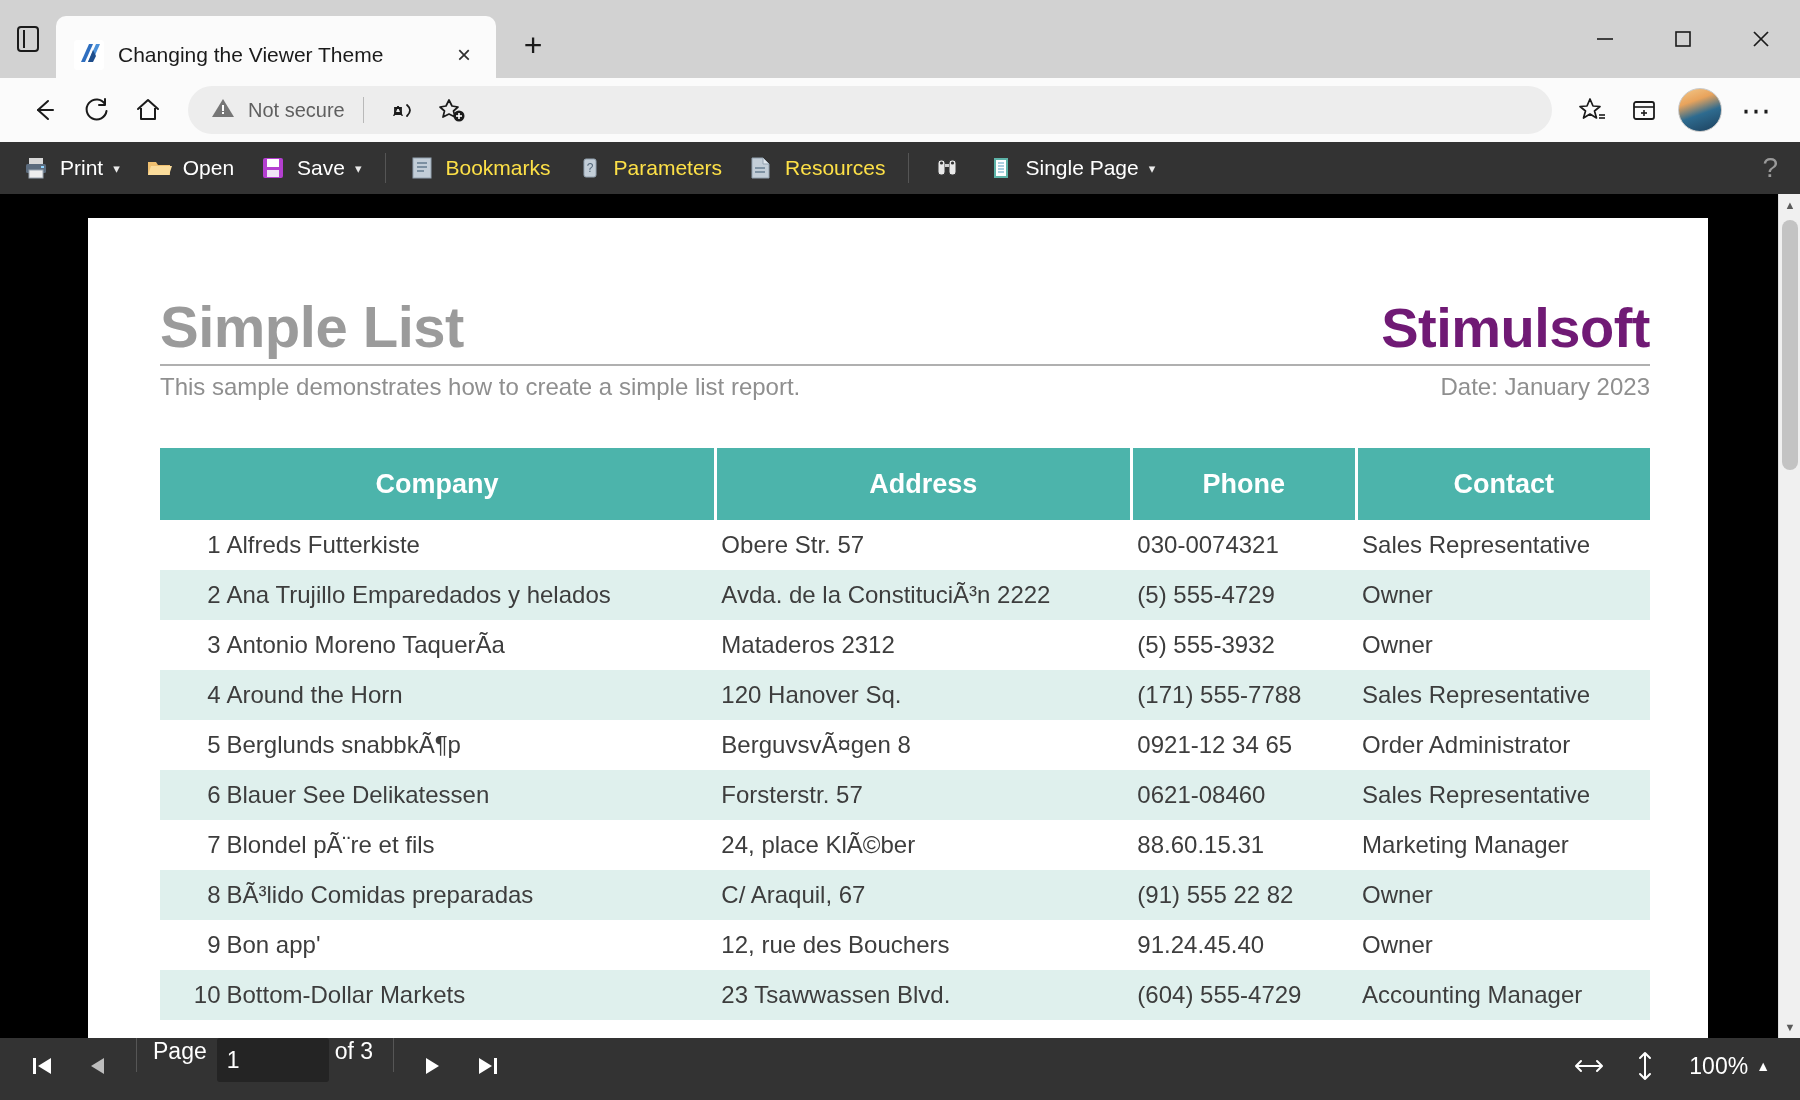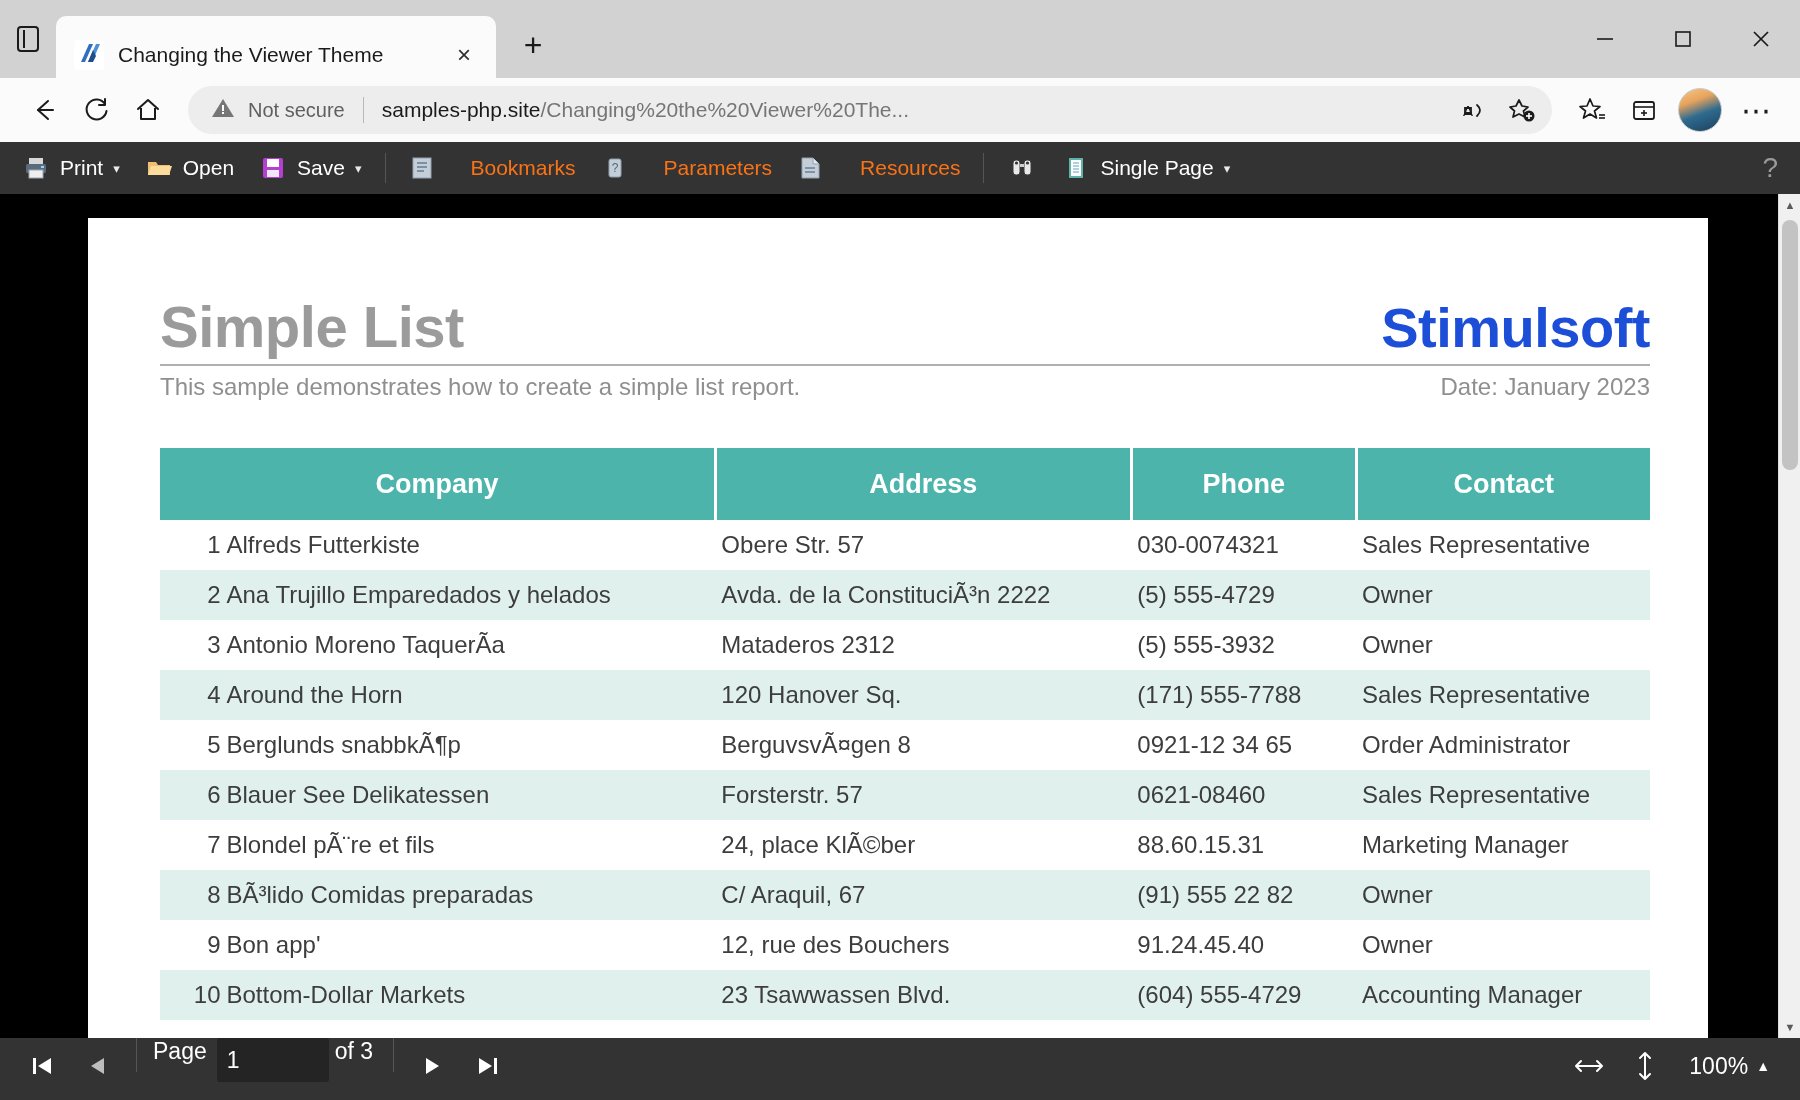--- a/index.html
+++ b/index.html
@@ -95,21 +95,21 @@
 
   
   .viewer-toolbar {
     position: absolute; left: 0; top: 142px; width: 1800px; height: 52px;
     background: #333333; display: flex; align-items: center; padding-left: 10px;
   }
   .tb-item {
     height: 52px; display: flex; align-items: center; padding: 0 13px;
     color: #ffffff; font-size: 21px; white-space: nowrap;
   }
-  .tb-item.disabled { color: #f97316; gap: 25px; }
+  .tb-item.disabled { color: #fde047; }
   .tb-ico { flex: 0 0 auto; margin-right: 11px; display: flex; align-items: center; }
   .caret {
     margin-left: 10px; font-size: 13px; line-height: 1; opacity: .9;
   }
   .tb-sep { width: 1px; height: 30px; background: #555555; margin: 0 10px; }
   .tb-help {
     position: absolute; right: 22px; top: 0; height: 52px;
     display: flex; align-items: center; color: #9a9a9a; font-size: 28px;
   }
 
@@ -135,21 +135,21 @@
     background: #c3c3c3; border-radius: 8px;
   }
 
   
   .report { position: absolute; left: 72px; top: 80px; right: 58px; }
   .rpt-head { display: flex; align-items: flex-end; justify-content: space-between; }
   .rpt-title {
     font-size: 58px; font-weight: bold; color: #9b9b9b; letter-spacing: -.5px; line-height: 1;
   }
   .rpt-brand {
-    font-size: 56px; font-weight: bold; color: #1d4ed8; letter-spacing: -.5px; line-height: 1;
+    font-size: 56px; font-weight: bold; color: #701a75; letter-spacing: -.5px; line-height: 1;
   }
   .rpt-rule { height: 2px; background: #b0b0b0; margin-top: 8px; }
   .rpt-sub { display: flex; justify-content: space-between; margin-top: 7px; }
   .rpt-sub-left, .rpt-sub-right { font-size: 24px; color: #8f8f8f; }
 
   table.rpt { width: 100%; border-collapse: collapse; margin-top: 47px; table-layout: fixed; }
   table.rpt th {
     background: #4cb4ab; color: #ffffff; font-size: 27px; font-weight: bold;
     height: 72px; text-align: center; border-right: 3px solid #ffffff; margin-top: 48px;
   }
@@ -255,21 +255,20 @@
     <div class="omnibox">
       <div class="warn-icon">
         <svg width="26" height="26" viewBox="0 0 26 26">
             <path d="M13 4 L24 22 L2 22 Z" fill="#767676"></path>
             <rect x="12" y="10" width="2" height="6" fill="#ffffff"></rect>
             <rect x="12" y="17" width="2" height="2" fill="#ffffff"></rect>
           </svg>
       </div>
       <div class="notsecure">Not secure</div>
       <div class="omni-sep"></div>
-      <div class="urltext"><span>samples-php.site</span><span class="dim">/Changing%20the%20Viewer%20The...</span></div>
       <div class="omni-icon">
         <svg width="28" height="28" viewBox="0 0 28 28">
             <path d="M4 18 L10 18 L10 12 L4 12 Z M4 12 L10 12 L10 18" fill="none" stroke="#1b1b1b" stroke-width="1.8"></path>
             <text x="2" y="20" font-size="15" font-family="Liberation Sans" fill="#1b1b1b">A</text>
             <path d="M16 9 Q22 14 16 20" fill="none" stroke="#1b1b1b" stroke-width="1.8" stroke-linecap="round"></path>
           </svg>
       </div>
       <div class="omni-icon">
         <svg width="30" height="30" viewBox="0 0 30 30">
             <path d="M13 5 L16 11 L22 12 L17.5 16 L19 22 L13 19 L7 22 L8.5 16 L4 12 L10 11 Z" fill="none" stroke="#1b1b1b" stroke-width="1.7" stroke-linejoin="round"></path>

